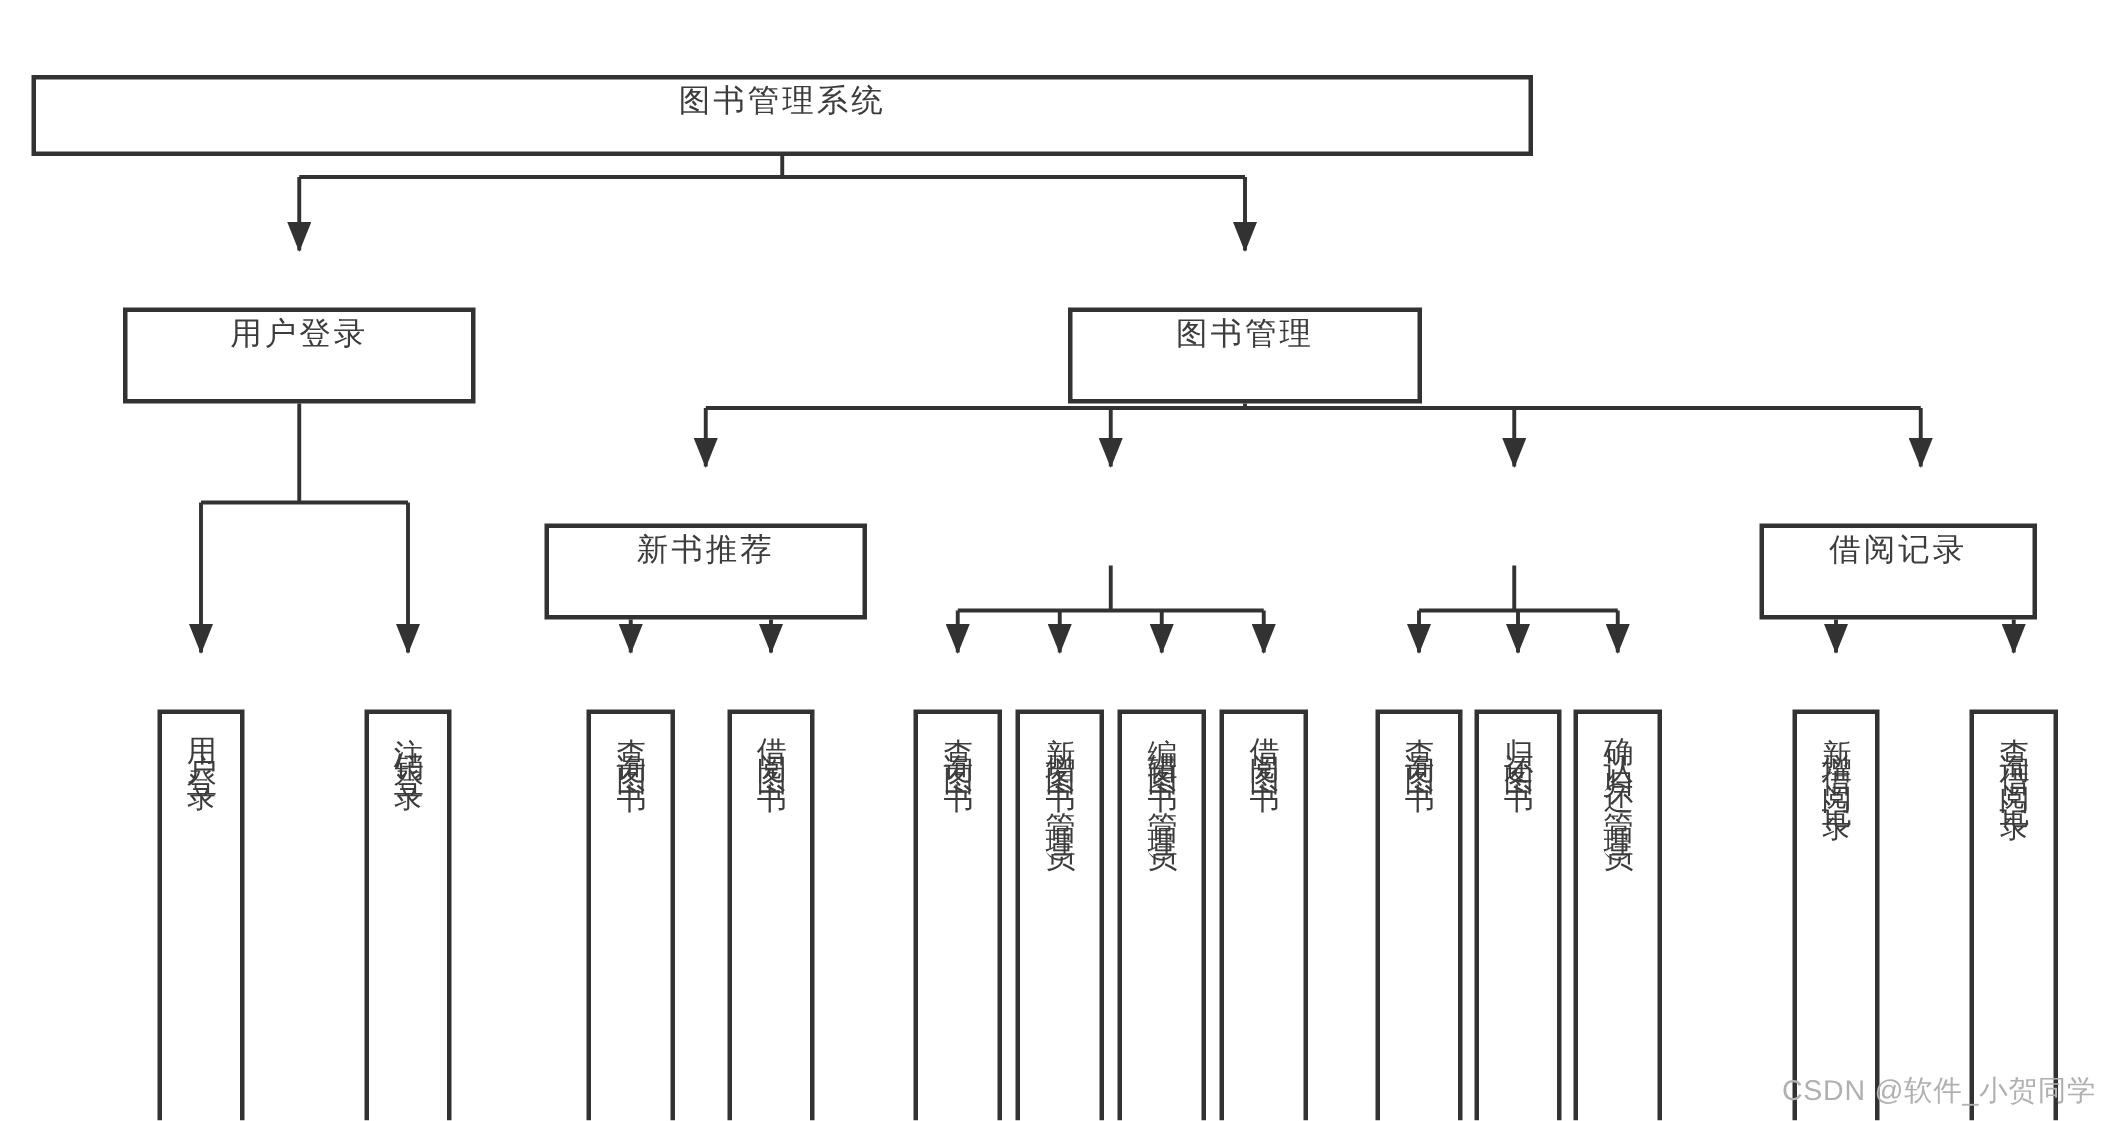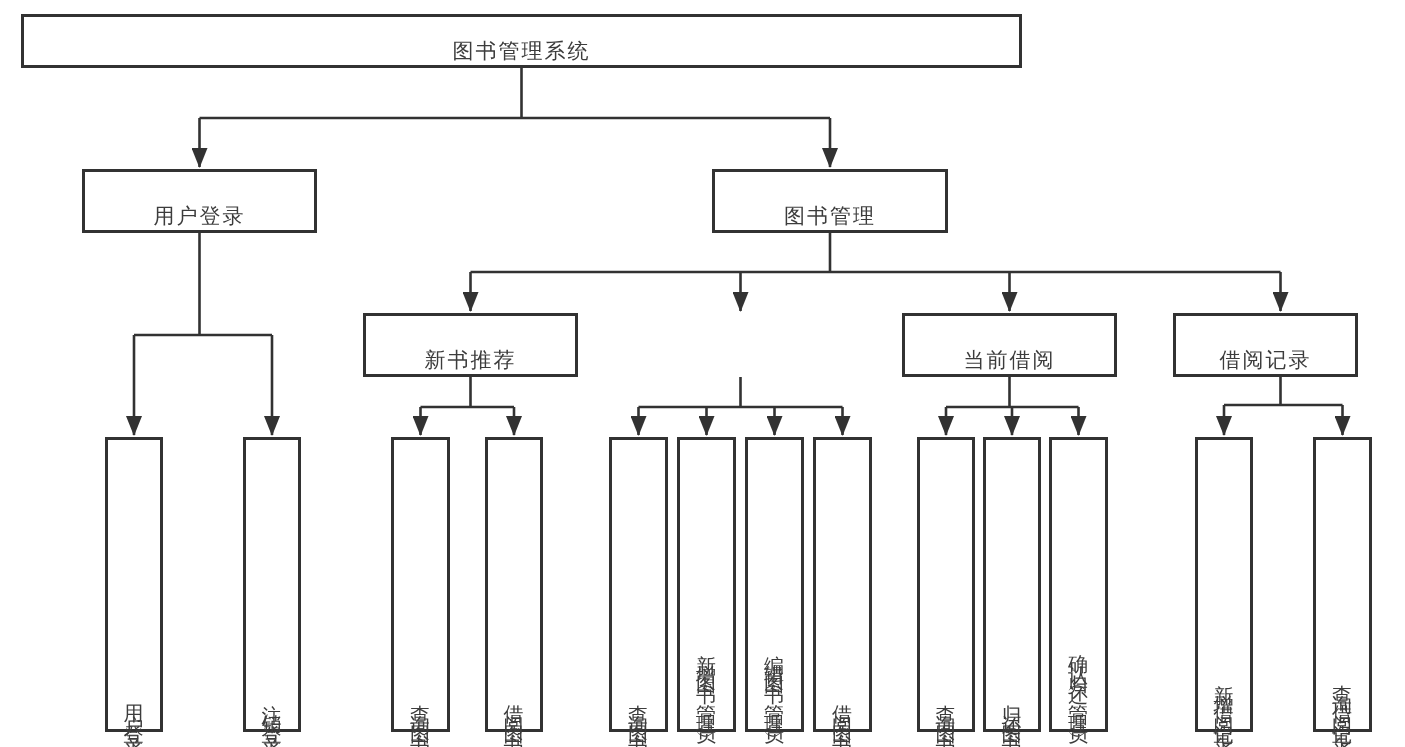--- a/index.html
+++ b/index.html
@@ -18,23 +18,24 @@
   }
   .wires{position:absolute;left:0;top:0;z-index:1;}
   .wires .lines{stroke:var(--line);stroke-width:2.6;fill:none;}
   .wires .arrowhead{fill:var(--line);stroke:none;}
   .box{
     position:absolute;
     box-sizing:border-box;
     border:3px solid var(--line);
     background:var(--bg);
     display:flex;
-    align-items:flex-end;
+    align-items:flex-start;
     justify-content:center;
     z-index:2;
+    margin-top:36px;
   }
   .hlabel{
     font-size:21px;
     letter-spacing:2px;
     color:var(--text);
     white-space:nowrap;
   }
   .vlabel{
     writing-mode:vertical-rl;
     text-orientation:mixed;
@@ -109,23 +110,20 @@
   <div class="box" style="left:82px;top:169px;width:235px;height:64px">
     <span class="hlabel">用户登录</span>
   </div>
   <div class="box" style="left:712px;top:169px;width:236px;height:64px">
     <span class="hlabel">图书管理</span>
   </div>
 
   <div class="box" style="left:363px;top:313px;width:215px;height:64px">
     <span class="hlabel">新书推荐</span>
   </div>
-  <div class="box" style="left:902px;top:313px;width:215px;height:64px">
-    <span class="hlabel">当前借阅</span>
-  </div>
   <div class="box" style="left:1173px;top:313px;width:185px;height:64px">
     <span class="hlabel">借阅记录</span>
   </div>
 
   <div class="box" style="left:105px;top:437px;width:58px;height:295px">
     <span class="vlabel">用户登录</span>
   </div>
   <div class="box" style="left:243px;top:437px;width:58px;height:295px">
     <span class="vlabel">注销登录</span>
   </div>
@@ -160,14 +158,15 @@
     <span class="vlabel">确认归还（管理员）</span>
   </div>
 
   <div class="box" style="left:1195px;top:437px;width:58px;height:295px">
     <span class="vlabel">新增借阅记录</span>
   </div>
   <div class="box" style="left:1313px;top:437px;width:59px;height:295px">
     <span class="vlabel">查询借阅记录</span>
   </div>
 
+  <span class="watermark">CSDN @软件_小贺同学</span>
 
 </div>
 
 </body></html>

